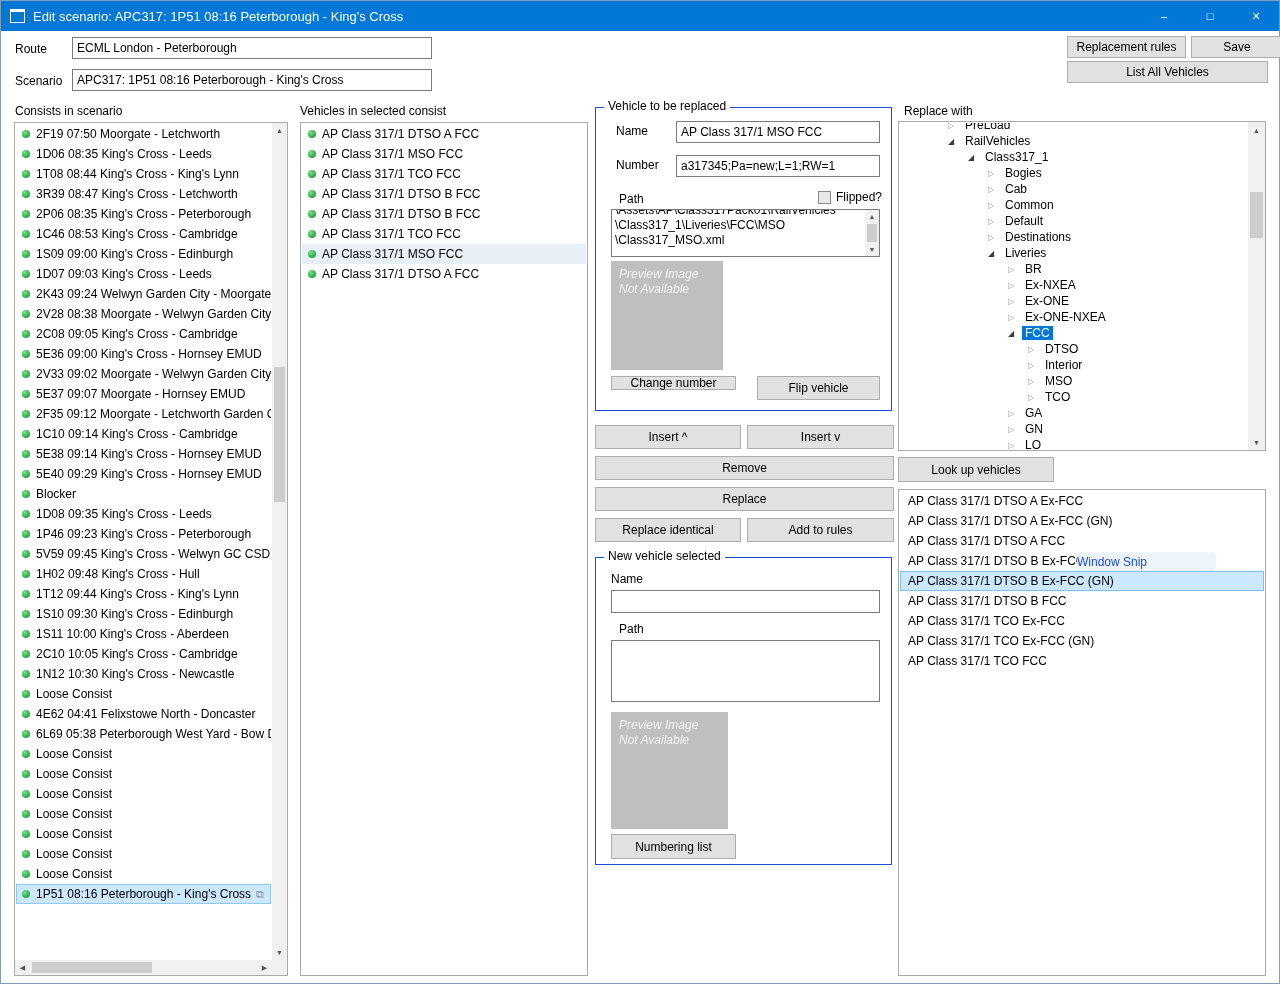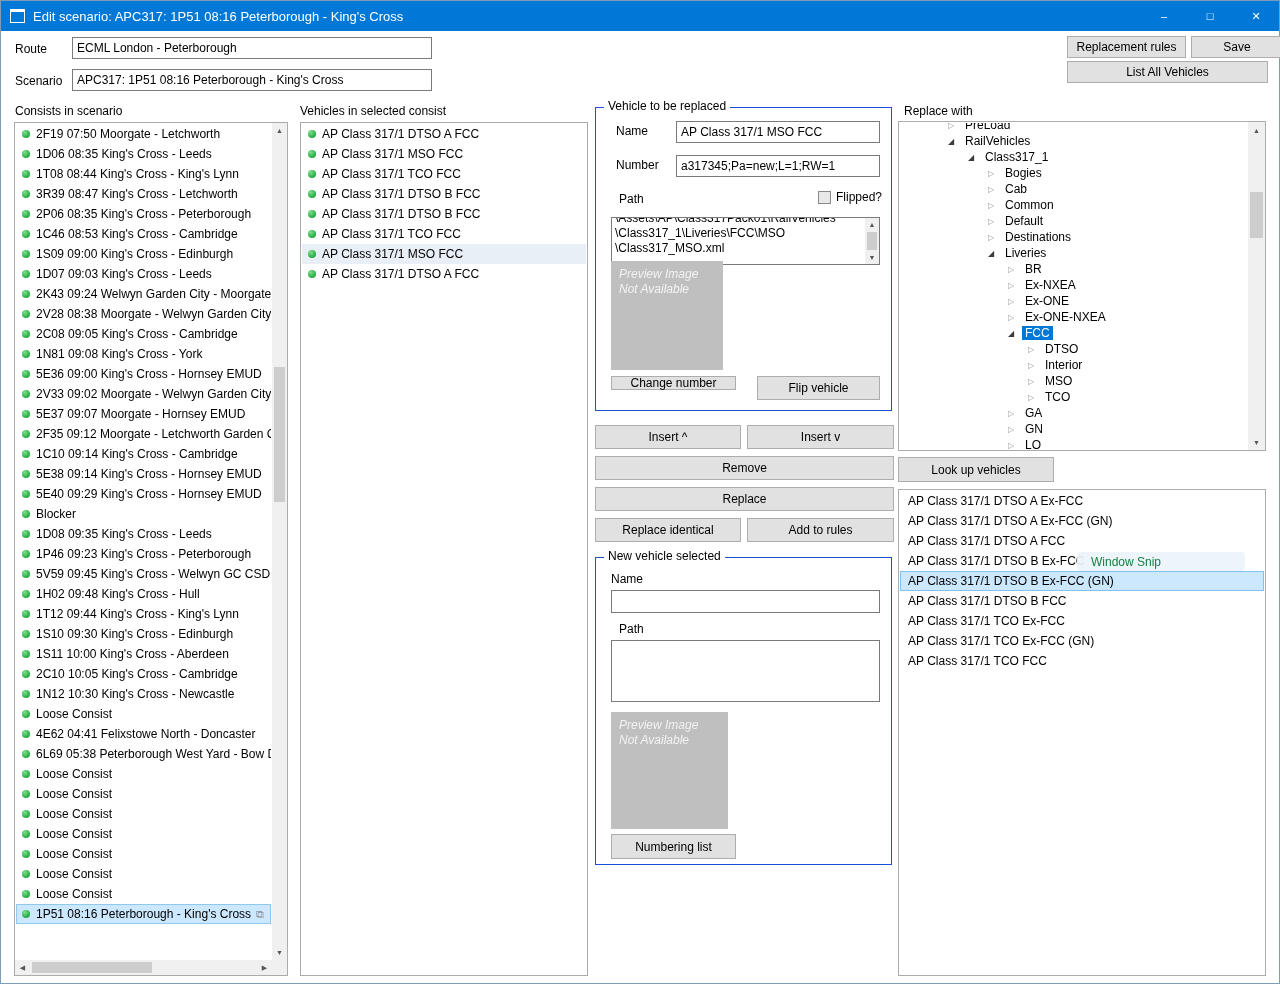--- a/index.html
+++ b/index.html
@@ -54,22 +54,22 @@
   .tree-items{position:absolute;left:1px;top:1px;right:18px;bottom:1px;overflow:hidden}
   .tree-items > .tree-row:first-child{margin-top:-6px}
   .tree-row{height:16px;display:flex;align-items:center;white-space:nowrap}
   .tw-arrow{width:14px;flex:none;font-size:8px;color:#9a9a9a}
   .tw-arrow.exp{color:#3c3c3c}
   .tw-label{padding:0 3px}
   .tw-sel{background:#0078d7;color:#fff}
 
   .res-item{height:20px;display:flex;align-items:center;padding-left:8px;white-space:nowrap}
   .res-sel{background:#cce8ff;outline:1px solid #84c0ec;outline-offset:-1px}
-  .snip-ghost{position:absolute;left:178px;top:62px;width:168px;height:19px;background:rgba(236,244,251,0.92);
-              border-radius:3px;color:#15803d;display:flex;align-items:center;padding-left:14px;box-sizing:border-box}
+  .snip-ghost{position:absolute;left:178px;top:62px;width:139px;height:19px;background:rgba(236,244,251,0.92);
+              border-radius:3px;color:#1d4ed8;display:flex;align-items:center;padding-left:0;box-sizing:border-box}
 </style>
 </head>
 <body>
 
 <div class="window">
 
   <div class="titlebar">
     <span class="app-icon"></span>
     <span class="title-text">Edit scenario: APC317: 1P51 08:16 Peterborough - King's Cross</span>
     <div class="winbtns">
@@ -127,24 +127,20 @@
           <span class="bullet"></span>
           <span class="lb-text">2K43 09:24 Welwyn Garden City - Moorgate</span>
         </div>
         <div class="lb-item">
           <span class="bullet"></span>
           <span class="lb-text">2V28 08:38 Moorgate - Welwyn Garden City</span>
         </div>
         <div class="lb-item">
           <span class="bullet"></span>
           <span class="lb-text">2C08 09:05 King's Cross - Cambridge</span>
-        </div>
-        <div class="lb-item">
-          <span class="bullet"></span>
-          <span class="lb-text">1N81 09:08 King's Cross - York</span>
         </div>
         <div class="lb-item">
           <span class="bullet"></span>
           <span class="lb-text">5E36 09:00 King's Cross - Hornsey EMUD</span>
         </div>
         <div class="lb-item">
           <span class="bullet"></span>
           <span class="lb-text">2V33 09:02 Moorgate - Welwyn Garden City</span>
         </div>
         <div class="lb-item">
@@ -308,21 +304,21 @@
     <div class="groupbox-label">Vehicle to be replaced</div>
     <div class="lbl" style="left:20px;top:16px">Name</div>
     <div class="textbox" style="left:80px;top:13px;width:204px;height:22px">AP Class 317/1 MSO FCC</div>
     <div class="lbl" style="left:20px;top:50px">Number</div>
     <div class="textbox" style="left:80px;top:47px;width:204px;height:22px">a317345;Pa=new;L=1;RW=1</div>
     <div class="lbl" style="left:23px;top:84px">Path</div>
     <div class="checkbox" style="left:222px;top:82px">
       <span class="box"></span>
       <span>Flipped?</span>
     </div>
-    <div class="pathbox" style="left:15px;top:109px;width:269px;height:48px">
+    <div class="pathbox" style="left:15px;top:101px;width:269px;height:48px">
       <div class="path-clip">
           <div class="path-lines">
             <div class="path-line">\Assets\AP\Class317Pack01\RailVehicles</div>
             <div class="path-line">\Class317_1\Liveries\FCC\MSO</div>
             <div class="path-line">\Class317_MSO.xml</div>
           </div>
         </div>
       <div class="sb-v" style="right:0;top:0;bottom:0;width:14px">
         <div class="sb-arrow" style="left:0;top:0;width:14px;height:13px">▲</div>
         <div class="sb-thumb" style="top:14px;bottom:14px"></div>

